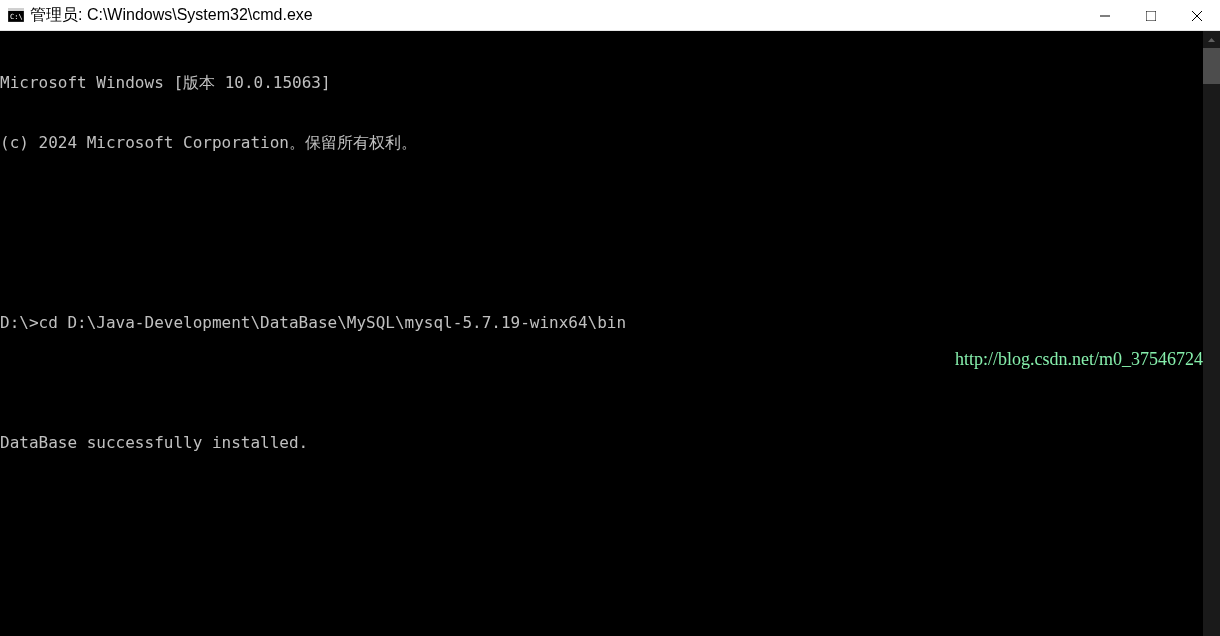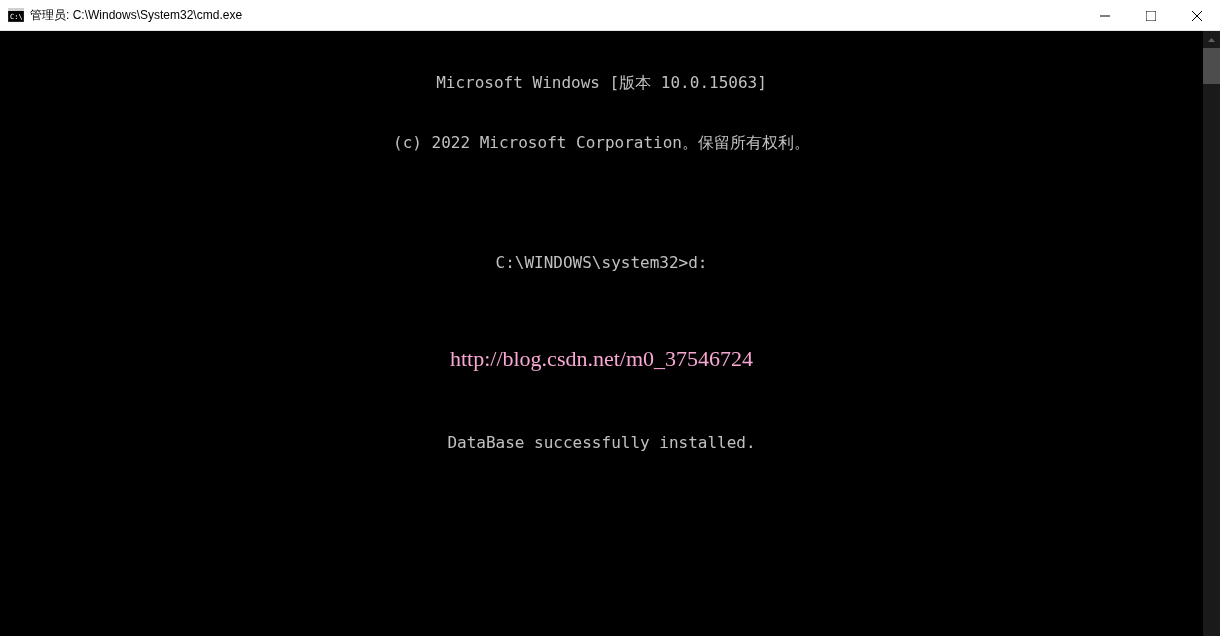--- a/index.html
+++ b/index.html
@@ -36,21 +36,21 @@
       margin-right: 6px;
       display: flex;
       align-items: center;
       justify-content: center;
     }
     .titlebar-icon svg {
       width: 16px;
       height: 14px;
     }
     .titlebar-title {
-      font-size: 12px;
+      font-size: 16px;
       color: #000000;
       flex: 1;
       white-space: nowrap;
     }
     .window-controls {
       display: flex;
       height: 100%;
     }
     .win-btn {
       width: 46px;
@@ -77,31 +77,30 @@
       padding: 2px 0 0 0;
       font-family: "NSimSun", "SimSun", "Consolas", monospace;
       font-size: 16px;
       line-height: 20px;
       color: #c0c0c0;
       white-space: pre;
       position: relative;
     }
     .terminal-line {
       min-height: 20px;
-      text-align: center;
     }
     .watermark {
       position: absolute;
       top: 318px;
       left: 0;
       width: 100%;
-      text-align: center;
-      color: #f9a8d4;
+      text-align: right;
+      color: #86efac;
       font-family: "NSimSun", "SimSun", serif;
-      font-size: 22px;
+      font-size: 18px;
       pointer-events: none;
     }
     .scrollbar {
       width: 17px;
       background: #1a1a1a;
       position: relative;
       display: flex;
       flex-direction: column;
     }
     .scroll-arrow {
@@ -161,24 +160,24 @@
           <line x1="0" y1="0" x2="10" y2="10" stroke="#000000" stroke-width="1"></line>
           <line x1="10" y1="0" x2="0" y2="10" stroke="#000000" stroke-width="1"></line>
         </svg>
       </button>
     </div>
   </div>
 
   <div class="terminal-area">
     <div class="terminal-content">
       <div class="terminal-line">Microsoft Windows [版本 10.0.15063]</div>
-      <div class="terminal-line">(c) 2022 Microsoft Corporation。保留所有权利。</div>
+      <div class="terminal-line">(c) 2024 Microsoft Corporation。保留所有权利。</div>
       <div class="terminal-line"></div>
-      <div class="terminal-line">C:\WINDOWS\system32&gt;d:</div>
       <div class="terminal-line"></div>
+      <div class="terminal-line">D:\&gt;cd D:\Java-Development\DataBase\MySQL\mysql-5.7.19-winx64\bin</div>
       <div class="terminal-line"></div>
       <div class="terminal-line">DataBase successfully installed.</div>
       <div class="terminal-line"></div>
       
       <div class="watermark">http://blog.csdn.net/m0_37546724</div>
     </div>
 
     <div class="scrollbar">
       <div class="scroll-arrow">
         <svg viewBox="0 0 7 4">

